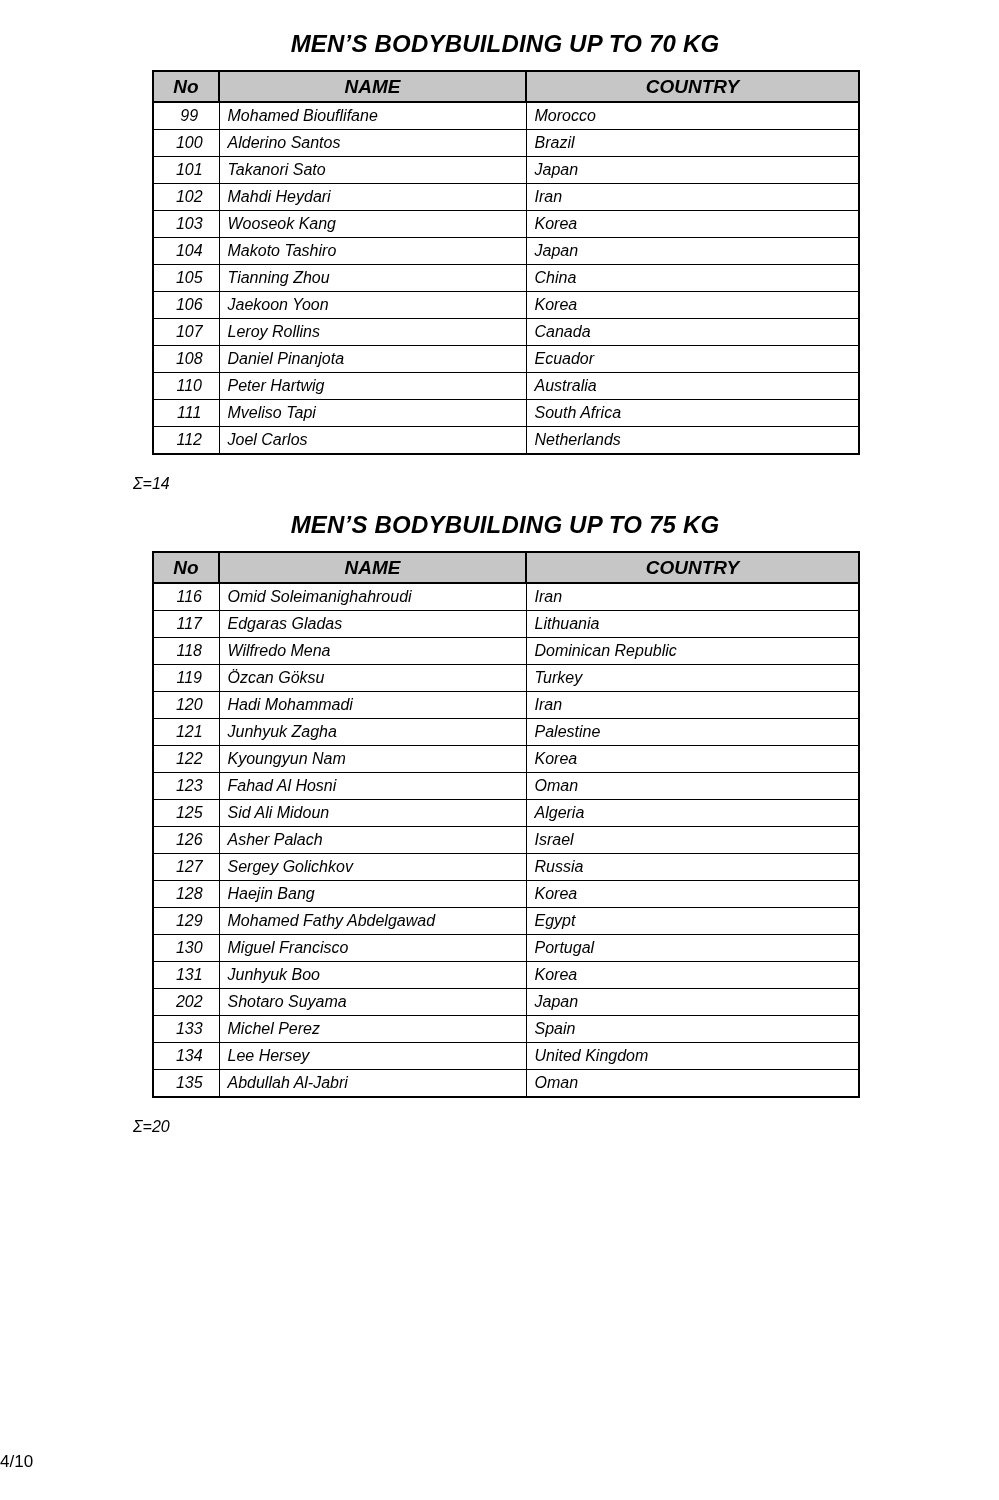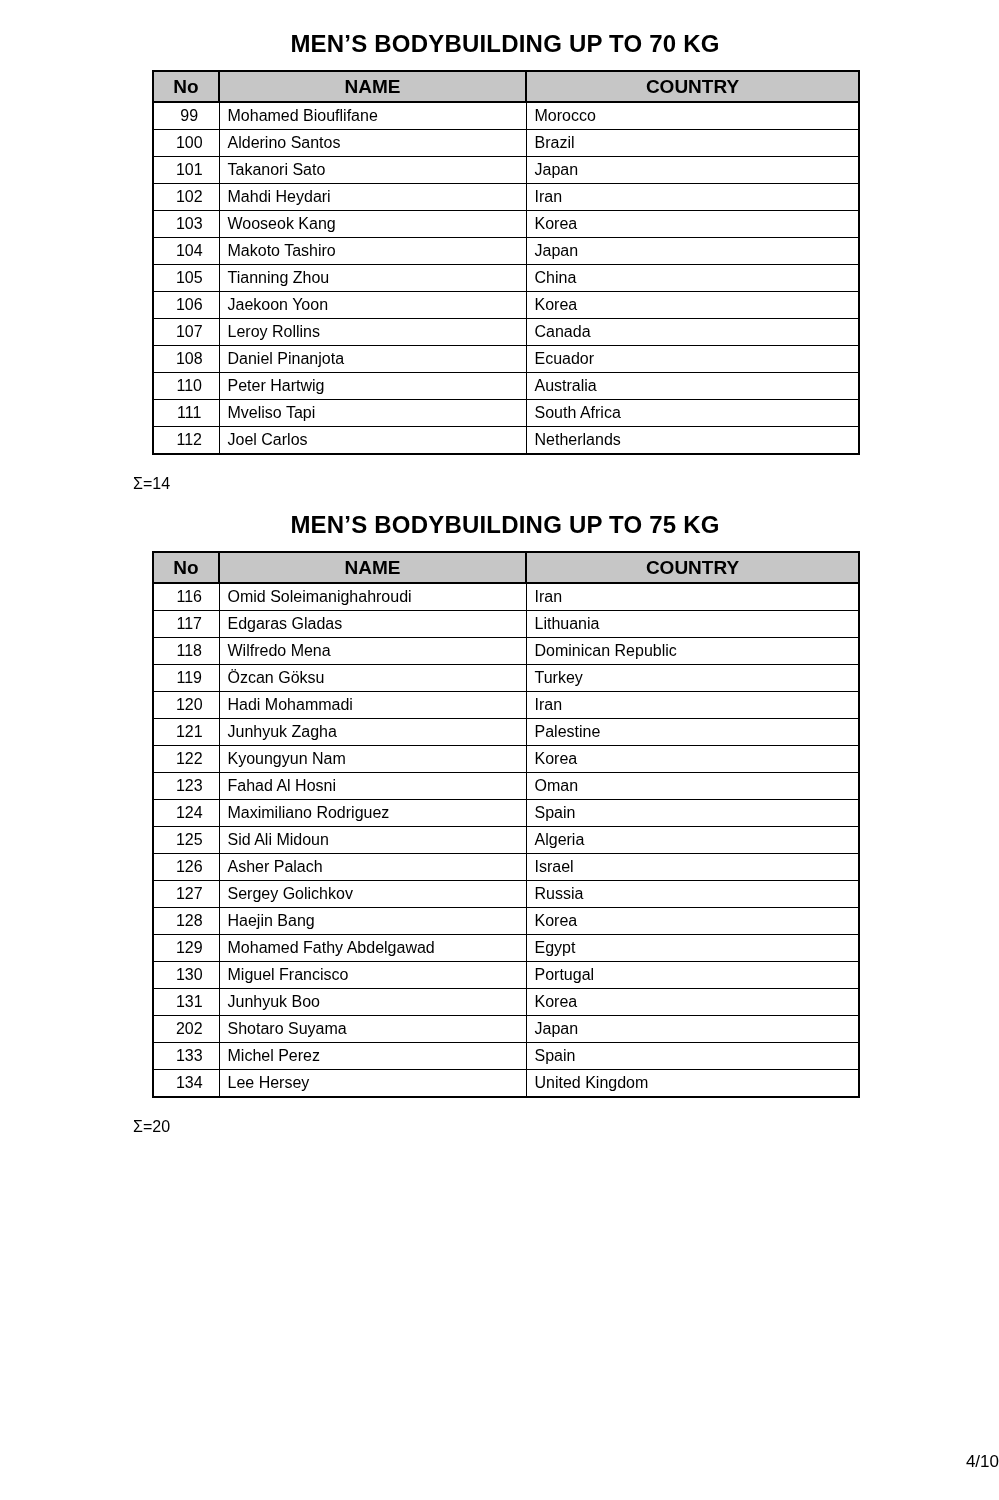--- a/index.html
+++ b/index.html
@@ -11,20 +11,21 @@
   }
   .page {
     position: relative;
     width: 999px;
     height: 1500px;
     background: #ffffff;
     overflow: hidden;
   }
   .content {
     padding-top: 30px;
+    font-style: italic;
   }
   .table-block {
     width: 706px;
     margin-left: 152px;
   }
   .table-block + .table-block {
     margin-top: 18px;
   }
   .table-title {
     font-size: 24px;
@@ -66,21 +67,21 @@
   }
   .sum-label {
     font-size: 16px;
     margin: 20px 0 0 -19px;
   }
   .page-footer {
     position: absolute;
     left: 0;
     right: 0;
     top: 1452px;
-    text-align: right;
+    text-align: left;
     font-size: 17px;
   }
 </style>
 </head>
 <body>
 
 <div class="page">
   <div class="content">
 
     <section class="table-block">
@@ -219,25 +220,20 @@
               <td class="cell-no">122</td>
               <td class="cell-name">Kyoungyun Nam</td>
               <td class="cell-country">Korea</td>
             </tr>
             <tr>
               <td class="cell-no">123</td>
               <td class="cell-name">Fahad Al Hosni</td>
               <td class="cell-country">Oman</td>
             </tr>
             <tr>
-              <td class="cell-no">124</td>
-              <td class="cell-name">Maximiliano Rodriguez</td>
-              <td class="cell-country">Spain</td>
-            </tr>
-            <tr>
               <td class="cell-no">125</td>
               <td class="cell-name">Sid Ali Midoun</td>
               <td class="cell-country">Algeria</td>
             </tr>
             <tr>
               <td class="cell-no">126</td>
               <td class="cell-name">Asher Palach</td>
               <td class="cell-country">Israel</td>
             </tr>
             <tr>
@@ -272,20 +268,25 @@
             </tr>
             <tr>
               <td class="cell-no">133</td>
               <td class="cell-name">Michel Perez</td>
               <td class="cell-country">Spain</td>
             </tr>
             <tr>
               <td class="cell-no">134</td>
               <td class="cell-name">Lee Hersey</td>
               <td class="cell-country">United Kingdom</td>
+            </tr>
+            <tr>
+              <td class="cell-no">135</td>
+              <td class="cell-name">Abdullah Al-Jabri</td>
+              <td class="cell-country">Oman</td>
             </tr>
           </tbody>
       </table>
       <div class="sum-label">Σ=20</div>
     </section>
 
   </div>
   <div class="page-footer">4/10</div>
 </div>
 

